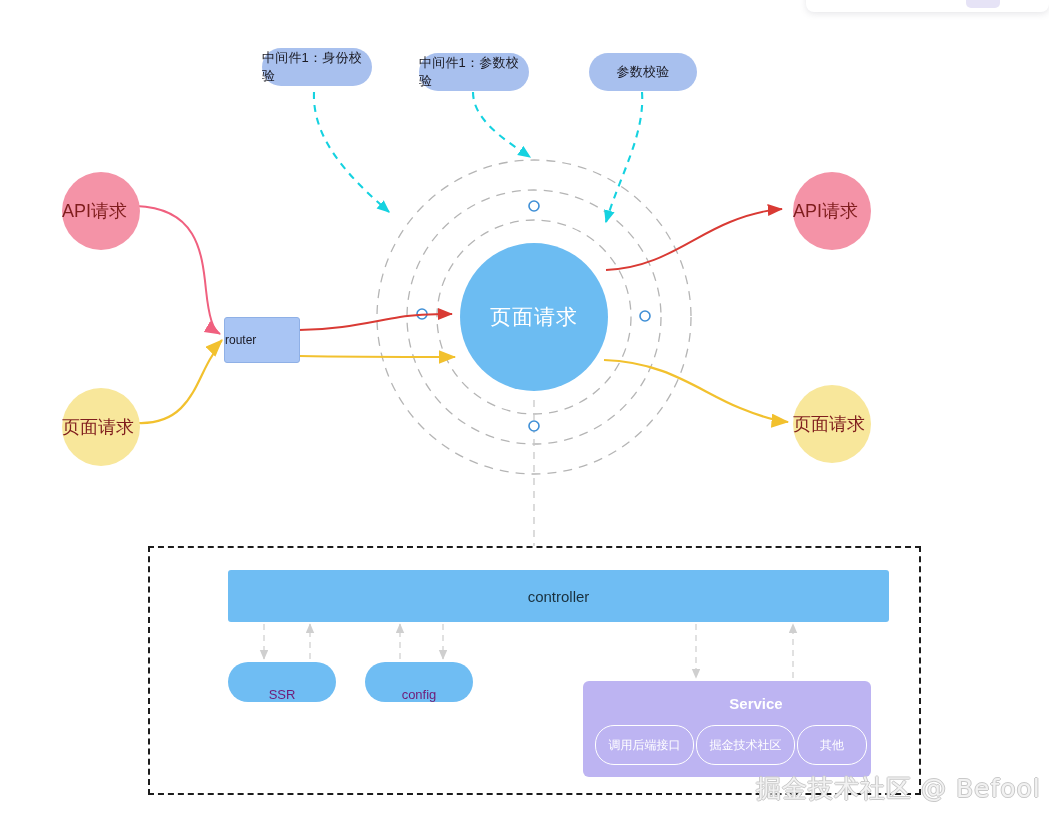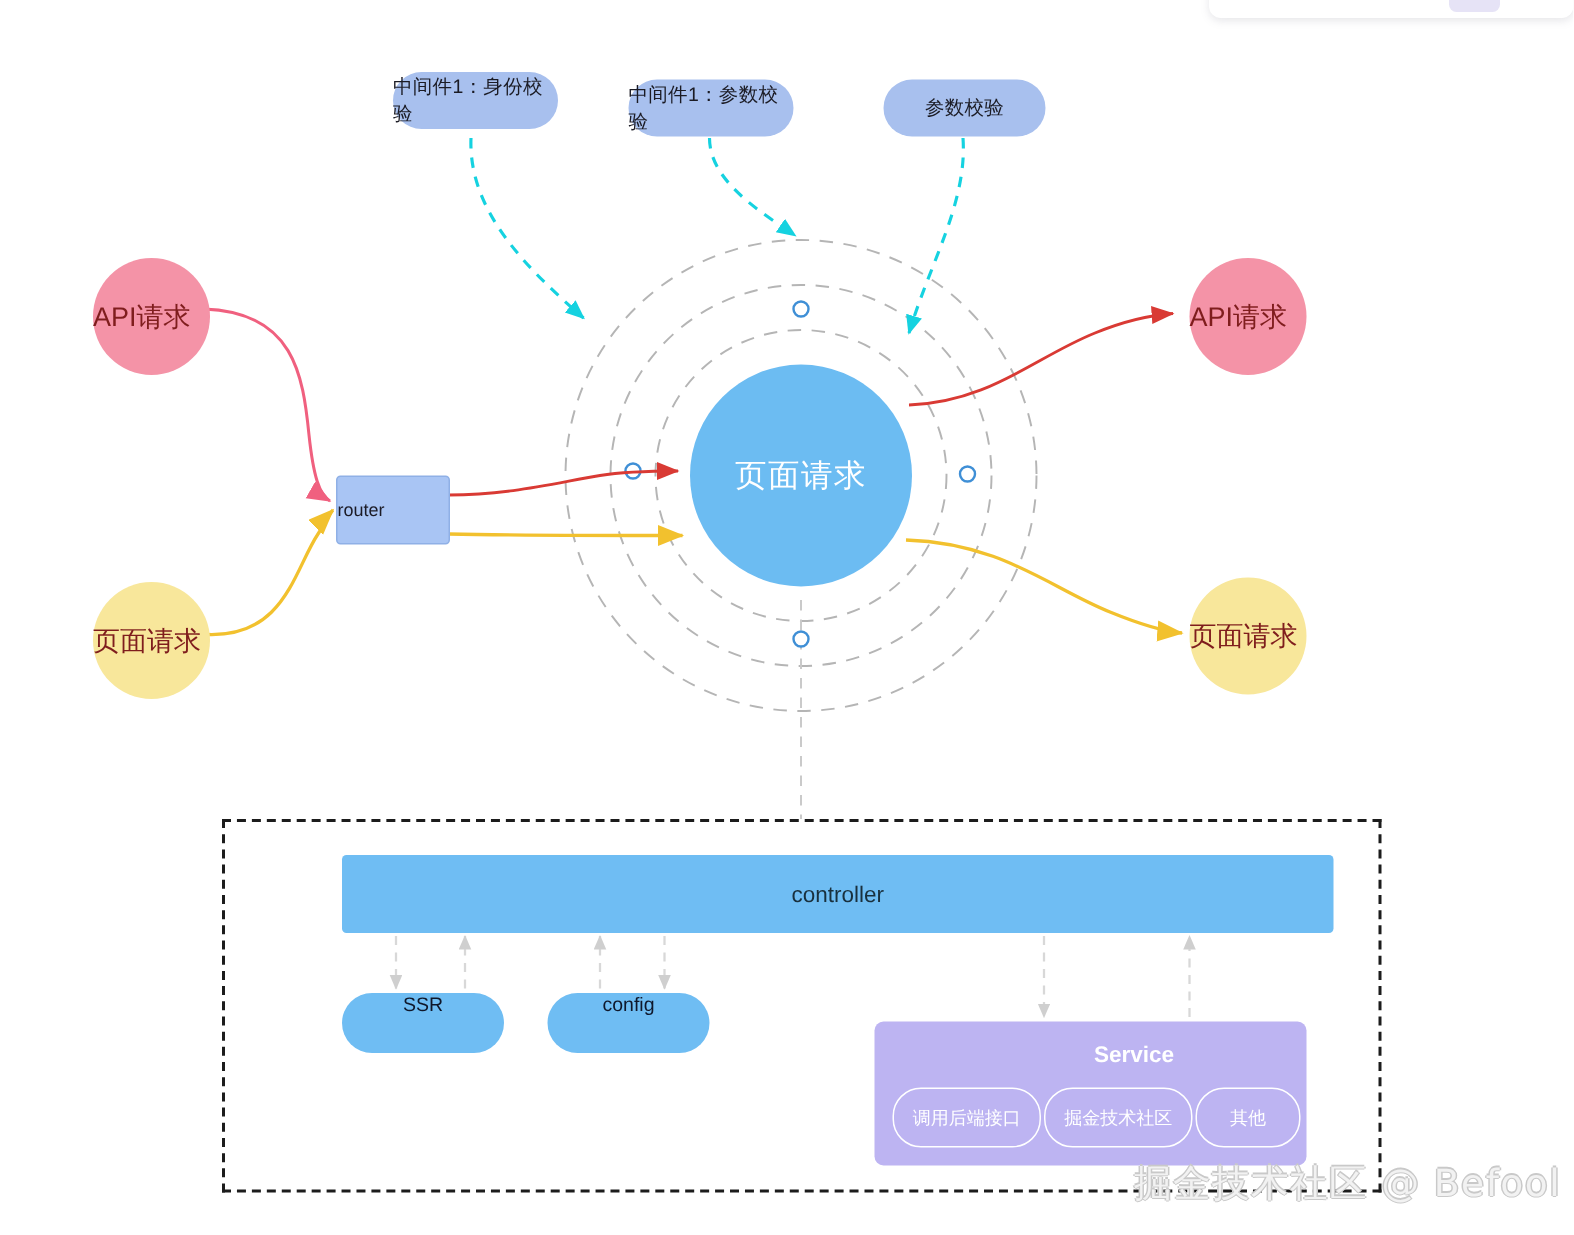--- a/index.html
+++ b/index.html
@@ -131,23 +131,23 @@
     color: #19303d;
     font-size: 15px;
   }
 
   .sub-pill {
     position: absolute;
     height: 40px;
     border-radius: 20px;
     background: #6fbdf3;
     display: flex;
-    align-items: flex-start;
-    justify-content: center;
-    color: #0f172a;
+    align-items: flex-end;
+    justify-content: center;
+    color: #701a75;
     font-size: 13px;
   }
 
   .service-box {
     position: absolute;
     left: 583px;
     top: 681px;
     width: 288px;
     height: 96px;
     background: #bdb4f2;

